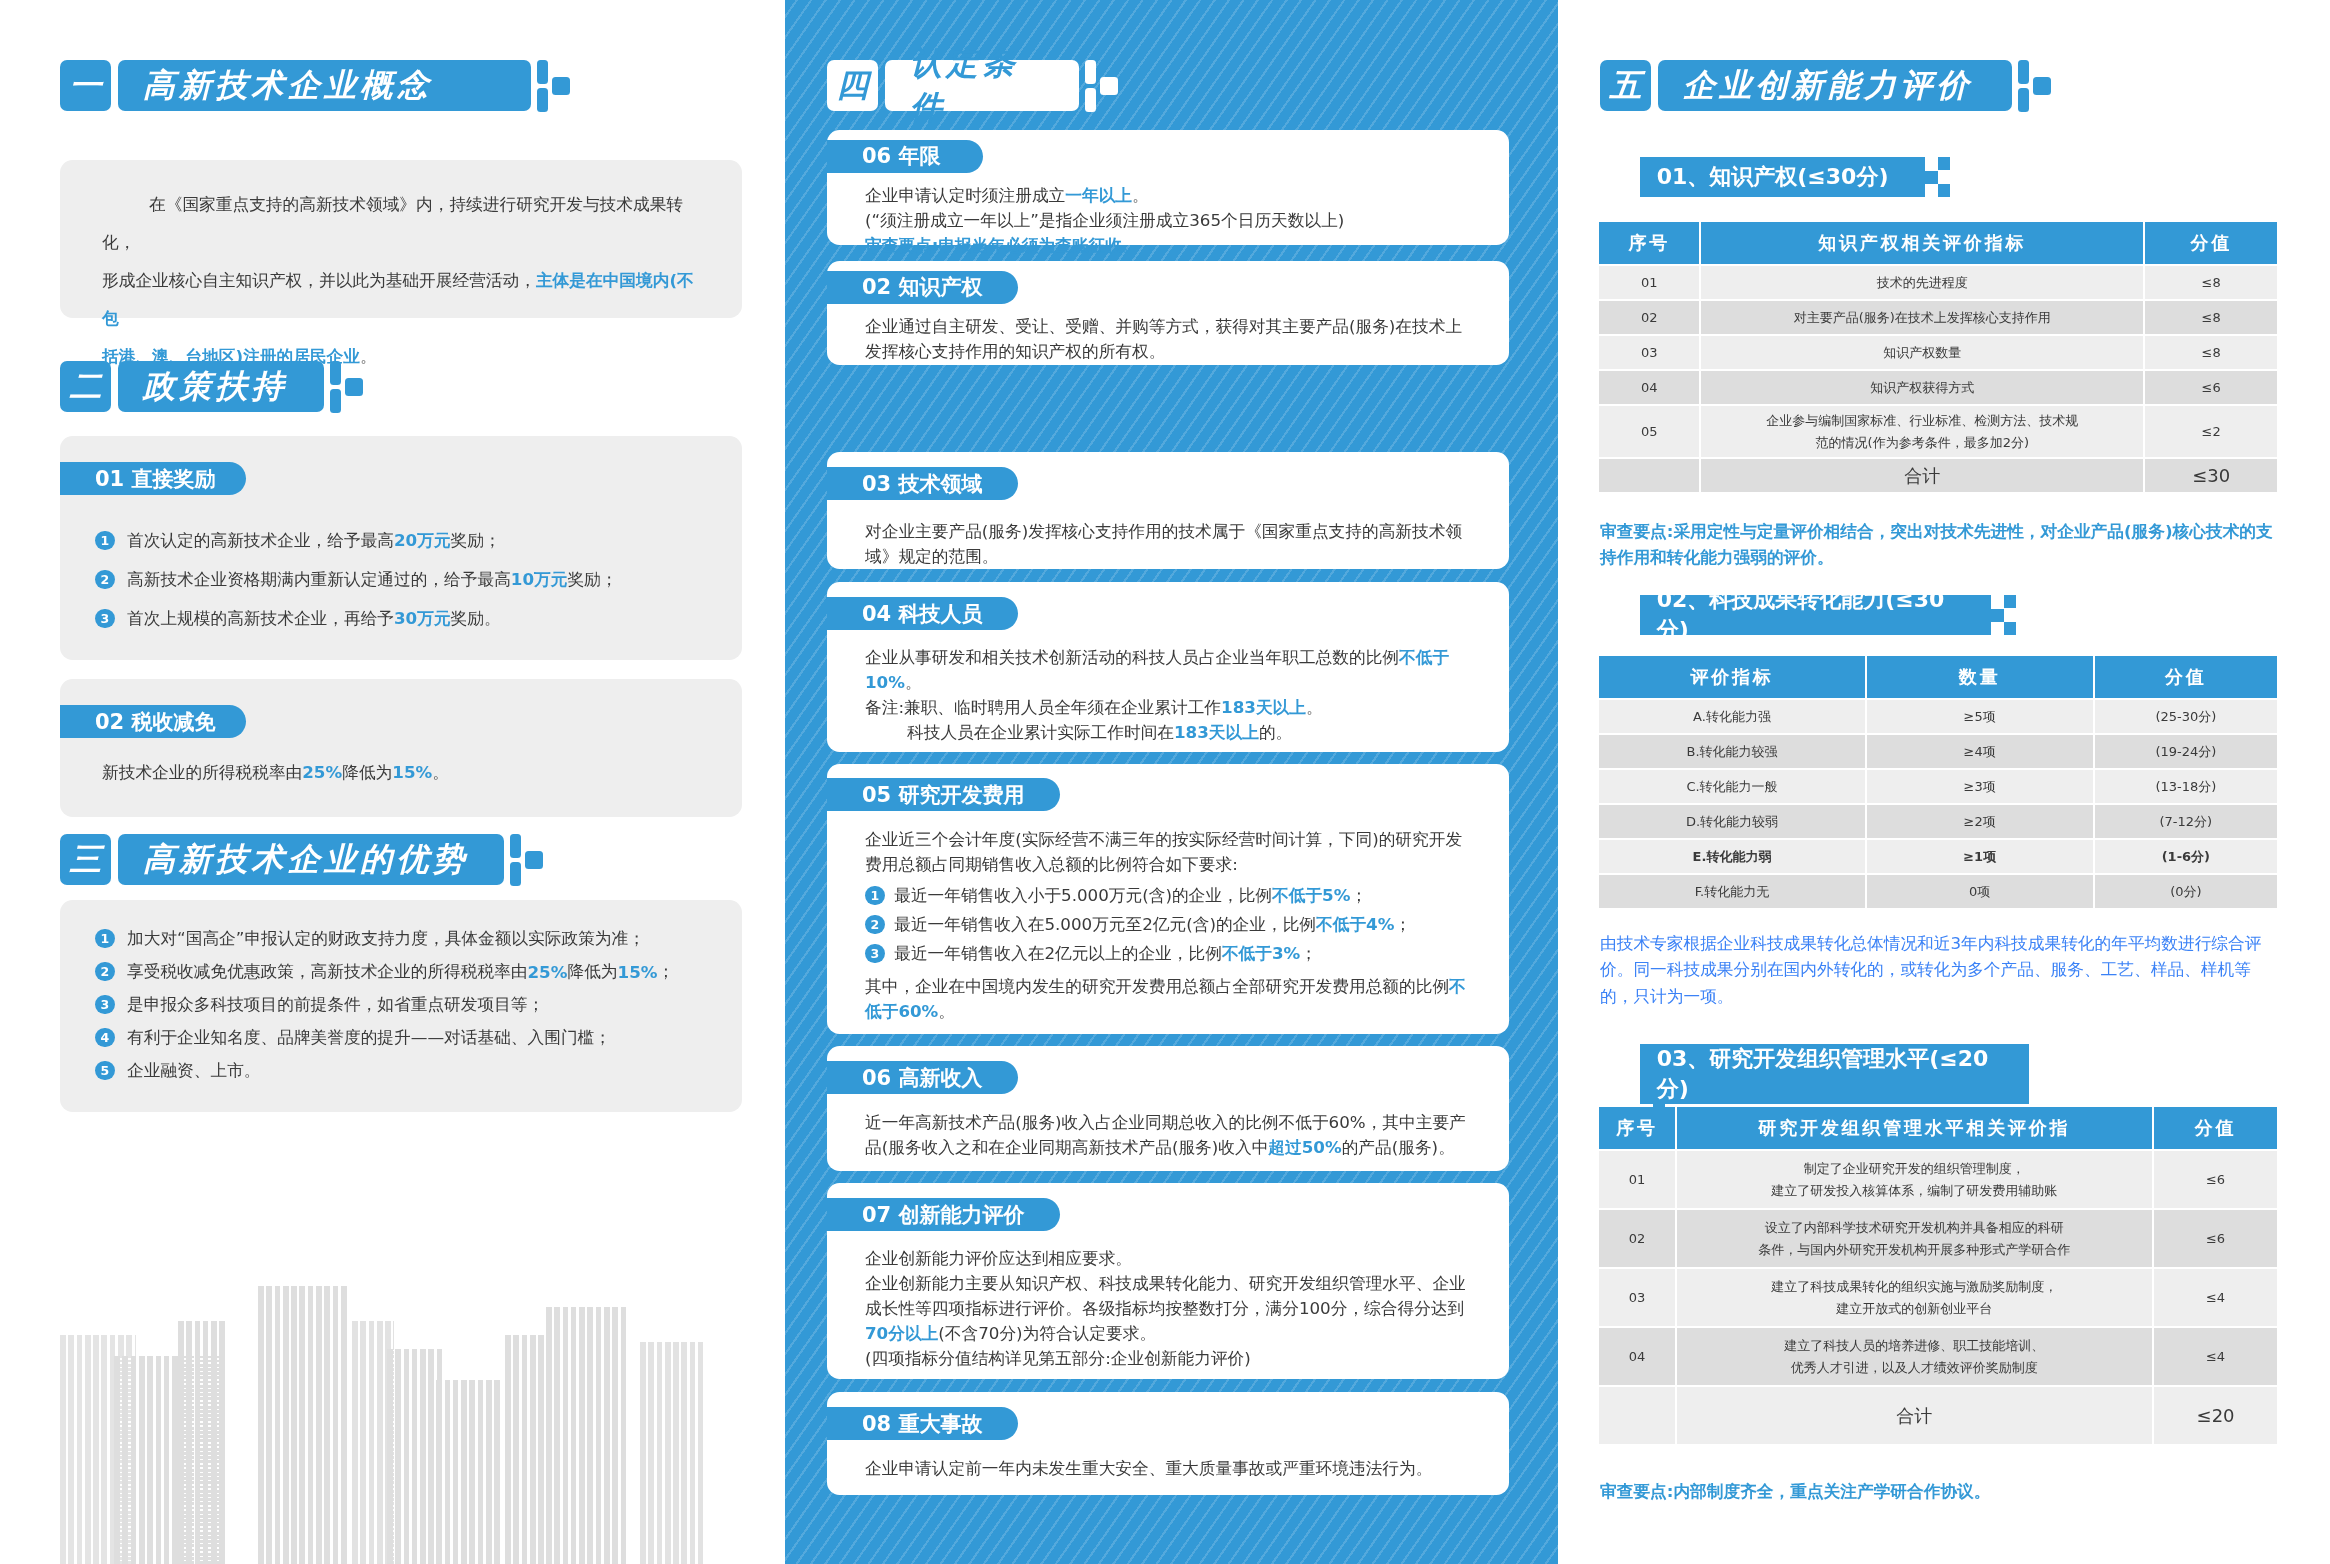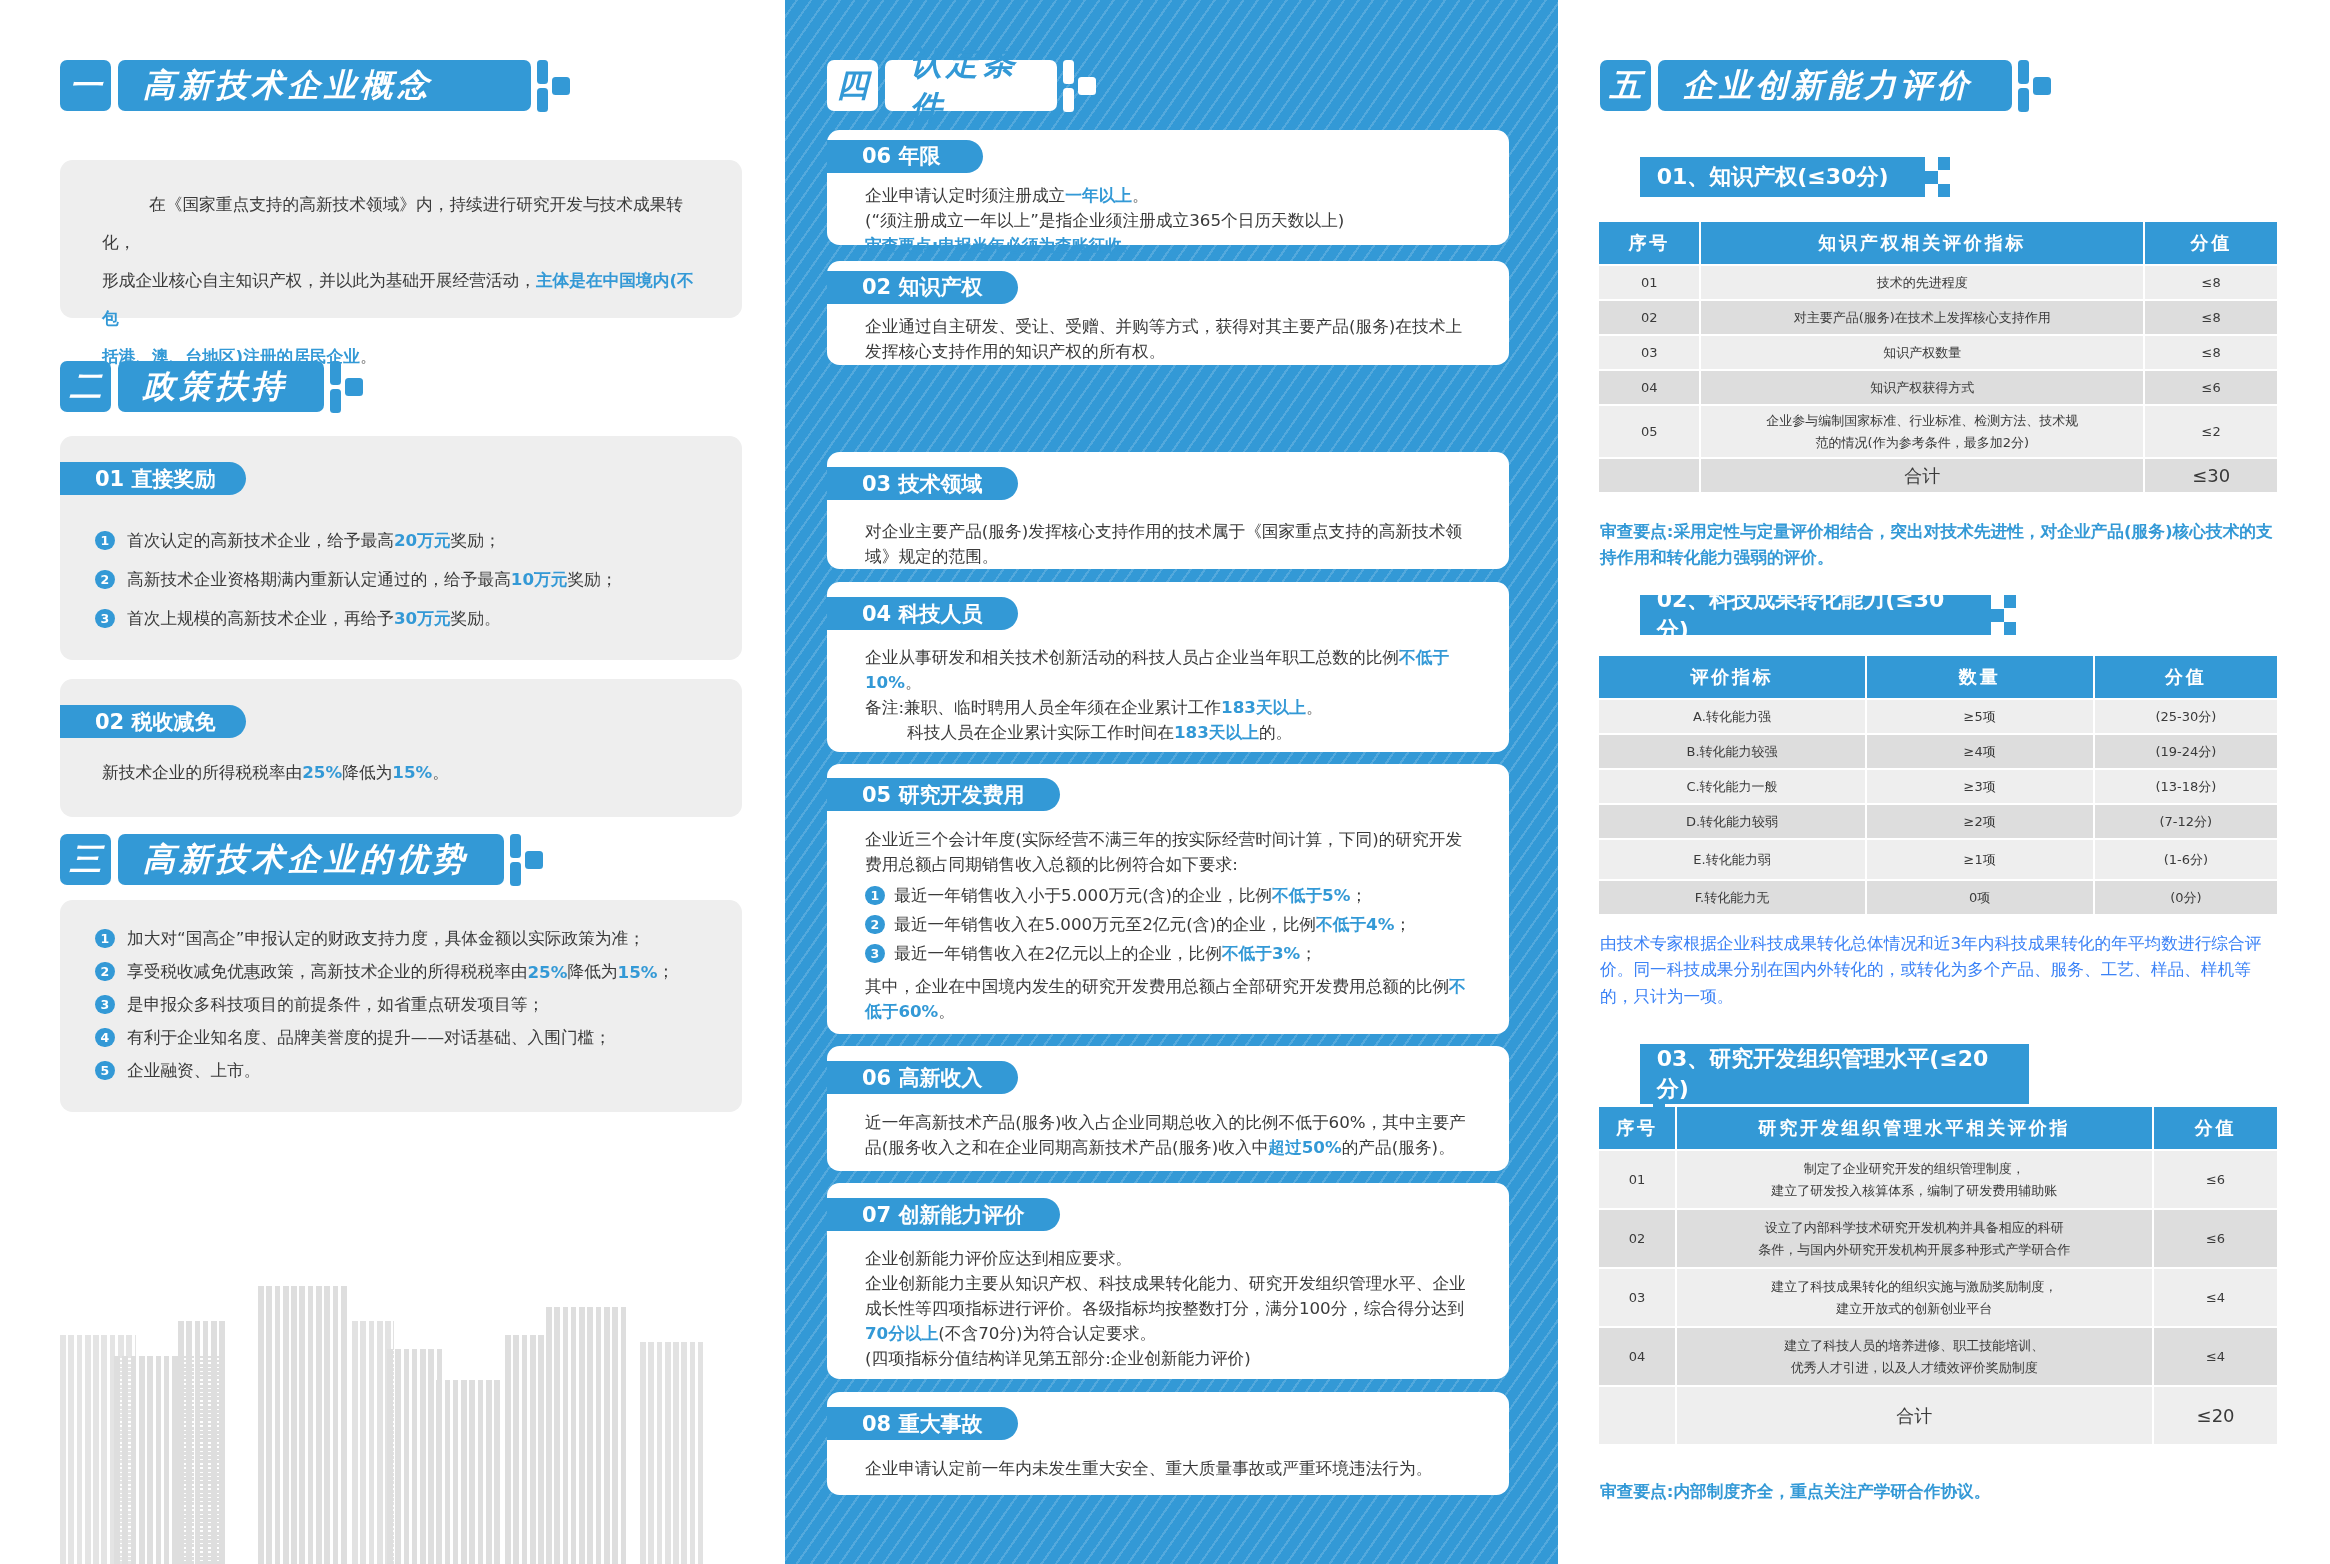--- a/index.html
+++ b/index.html
@@ -170,21 +170,21 @@
   <div class="bld" style="left:368px; width:73px; height:184px;"></div>
   <div class="bld" style="left:445px; width:56px; height:229px;"></div>
   <div class="bld" style="left:486px; width:83px; height:257px;"></div>
   <div class="bld" style="left:580px; width:63px; height:222px; opacity:.85;"></div>
 </div>
 
 <div class="mid-panel mid">
 
   <div class="sec-head" style="left:42px; top:60px;">
     <div class="sec-num">四</div>
-    <div class="sec-title" style="width:172px;">认定条件</div>
+    <div class="sec-title" style="width:194px;">认定条件</div>
     <div class="sec-deco">
         <span class="b1"></span>
         <span class="b2"></span>
         <span class="b3"></span>
       </div>
   </div>
 
   <div class="wcard" style="top:130px; height:115px;">
     <div class="tag" style="width:156px;">06 年限</div>
     <div class="wbody" style="top:53px;">
@@ -362,21 +362,21 @@
     <tr style="height:33px;">
         <td>C.转化能力一般</td>
         <td>≥3项</td>
         <td>(13-18分)</td>
       </tr>
     <tr style="height:33px;">
         <td>D.转化能力较弱</td>
         <td>≥2项</td>
         <td>(7-12分)</td>
       </tr>
-    <tr style="height:39px;">
+    <tr style="height:33px;font-weight:bold;">
         <td>E.转化能力弱</td>
         <td>≥1项</td>
         <td>(1-6分)</td>
       </tr>
     <tr style="height:33px;">
         <td>F.转化能力无</td>
         <td>0项</td>
         <td>(0分)</td>
       </tr>
   </tbody>

